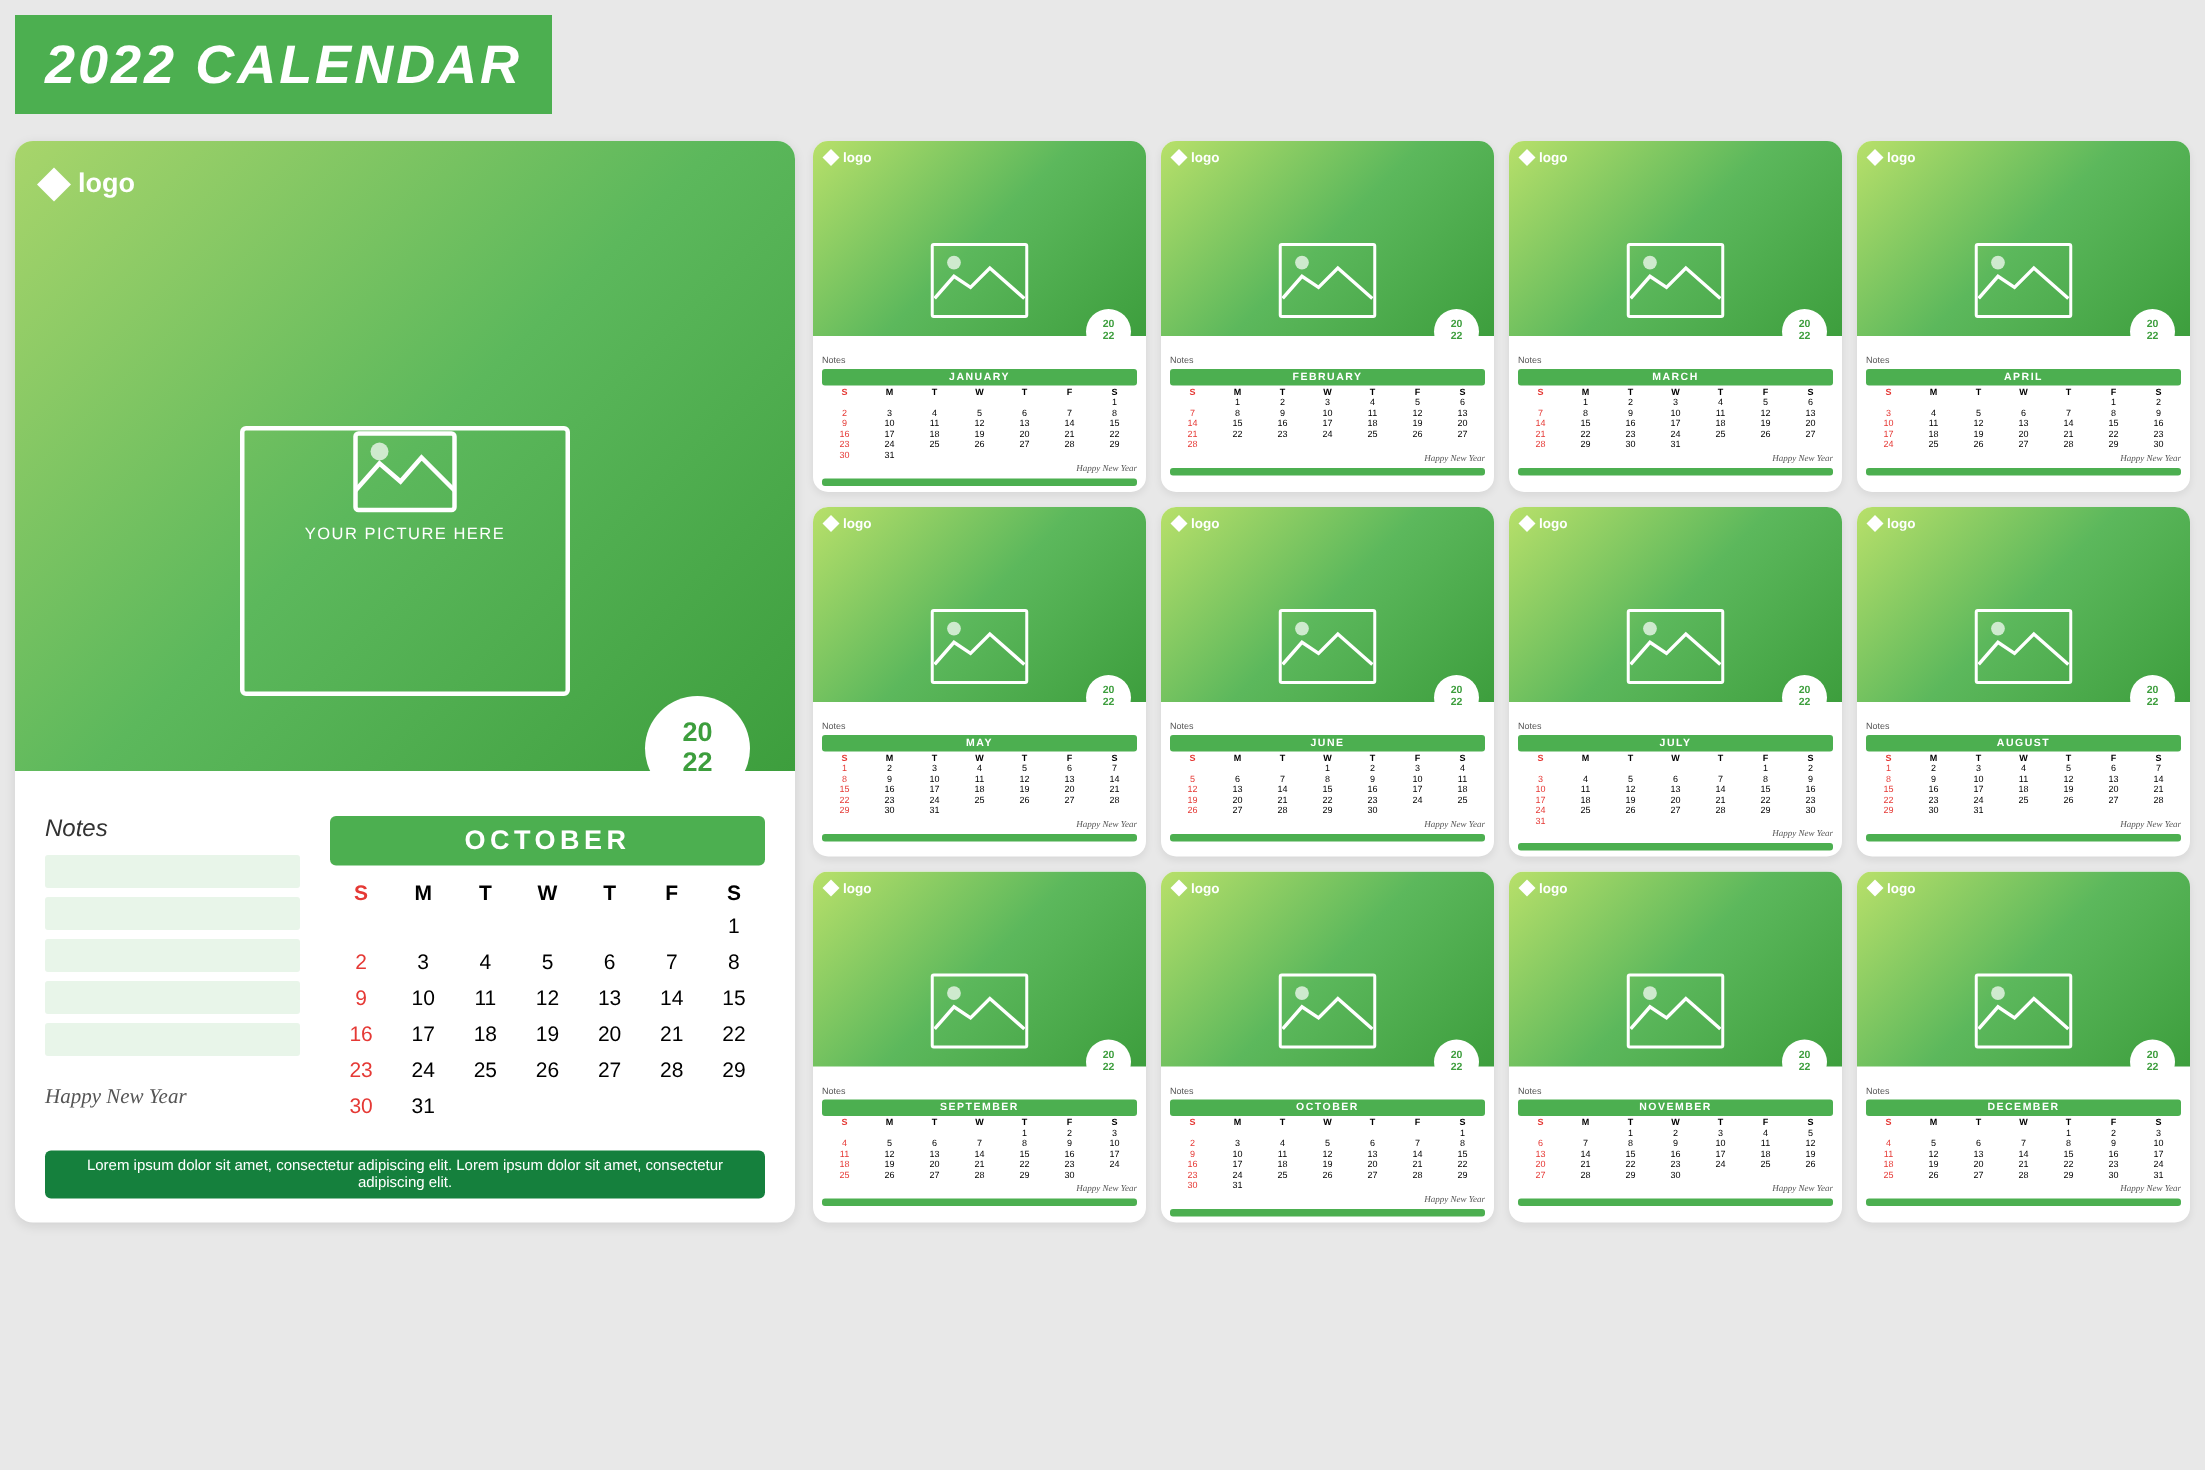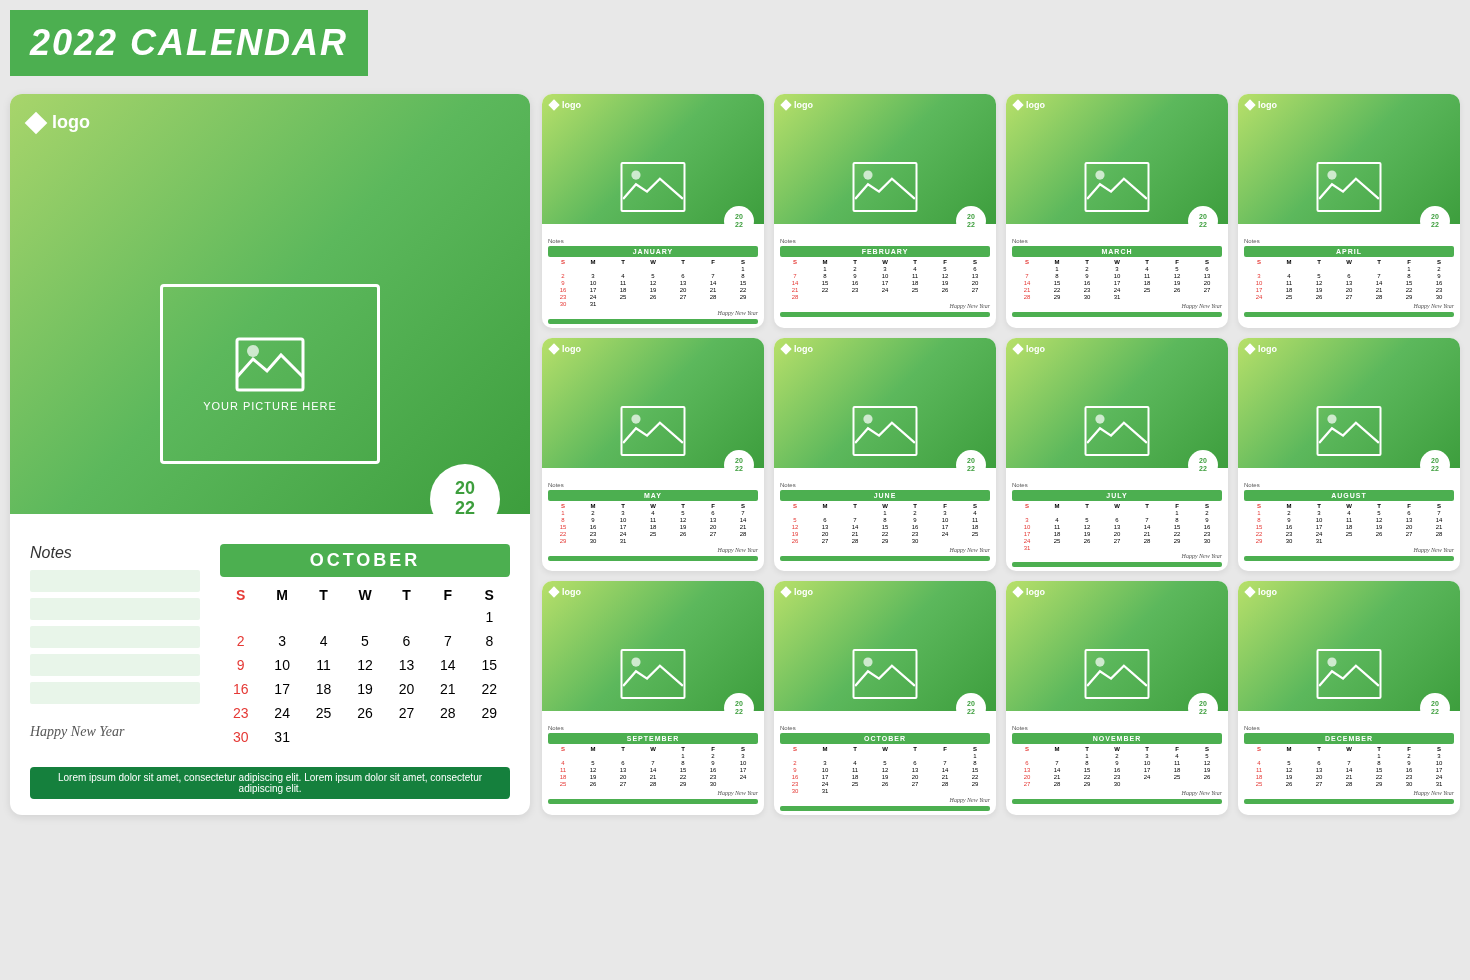--- a/index.html
+++ b/index.html
@@ -75,21 +75,20 @@
       width: 220px;
       height: 180px;
       border: 3px solid white;
       position: absolute;
       bottom: 50px;
       left: 50%;
       transform: translateX(-50%);
       display: flex;
       flex-direction: column;
       align-items: center;
-      justify-content: center;
       border-radius: 4px;
     }
     .picture-label {
       color: white;
       font-size: 11px;
       margin-top: 8px;
       letter-spacing: 1px;
     }
 
     .year-badge {

